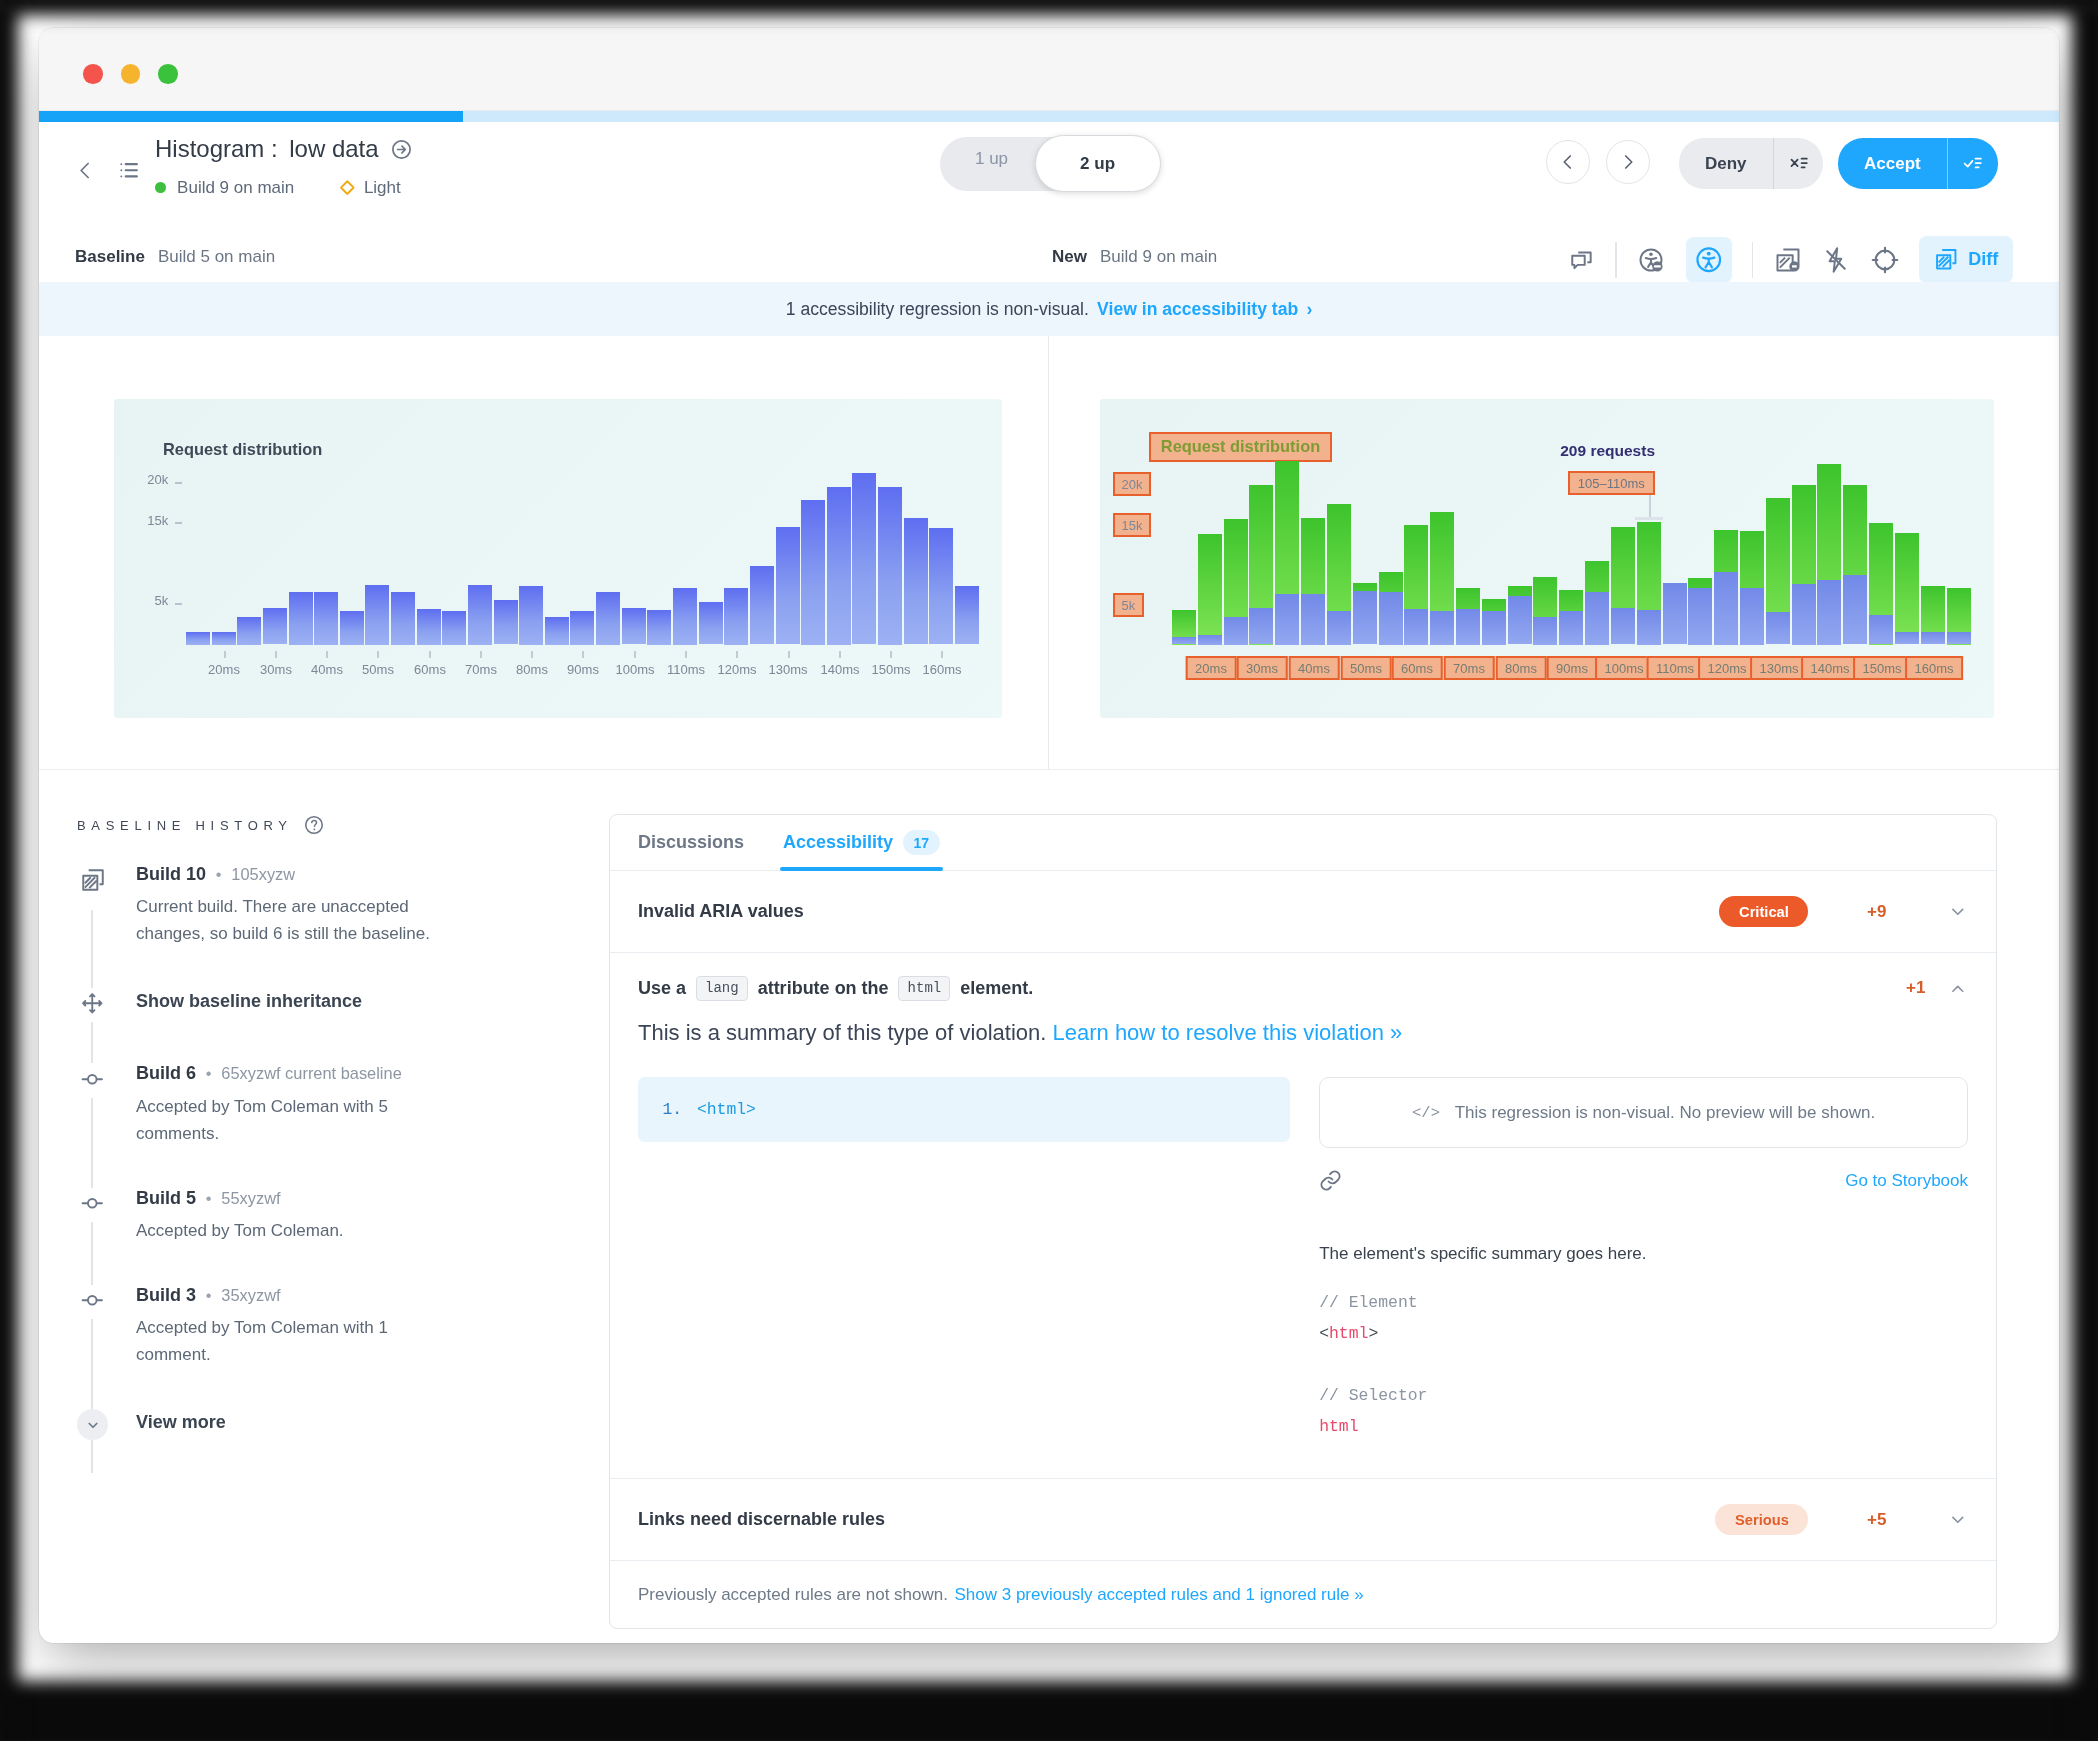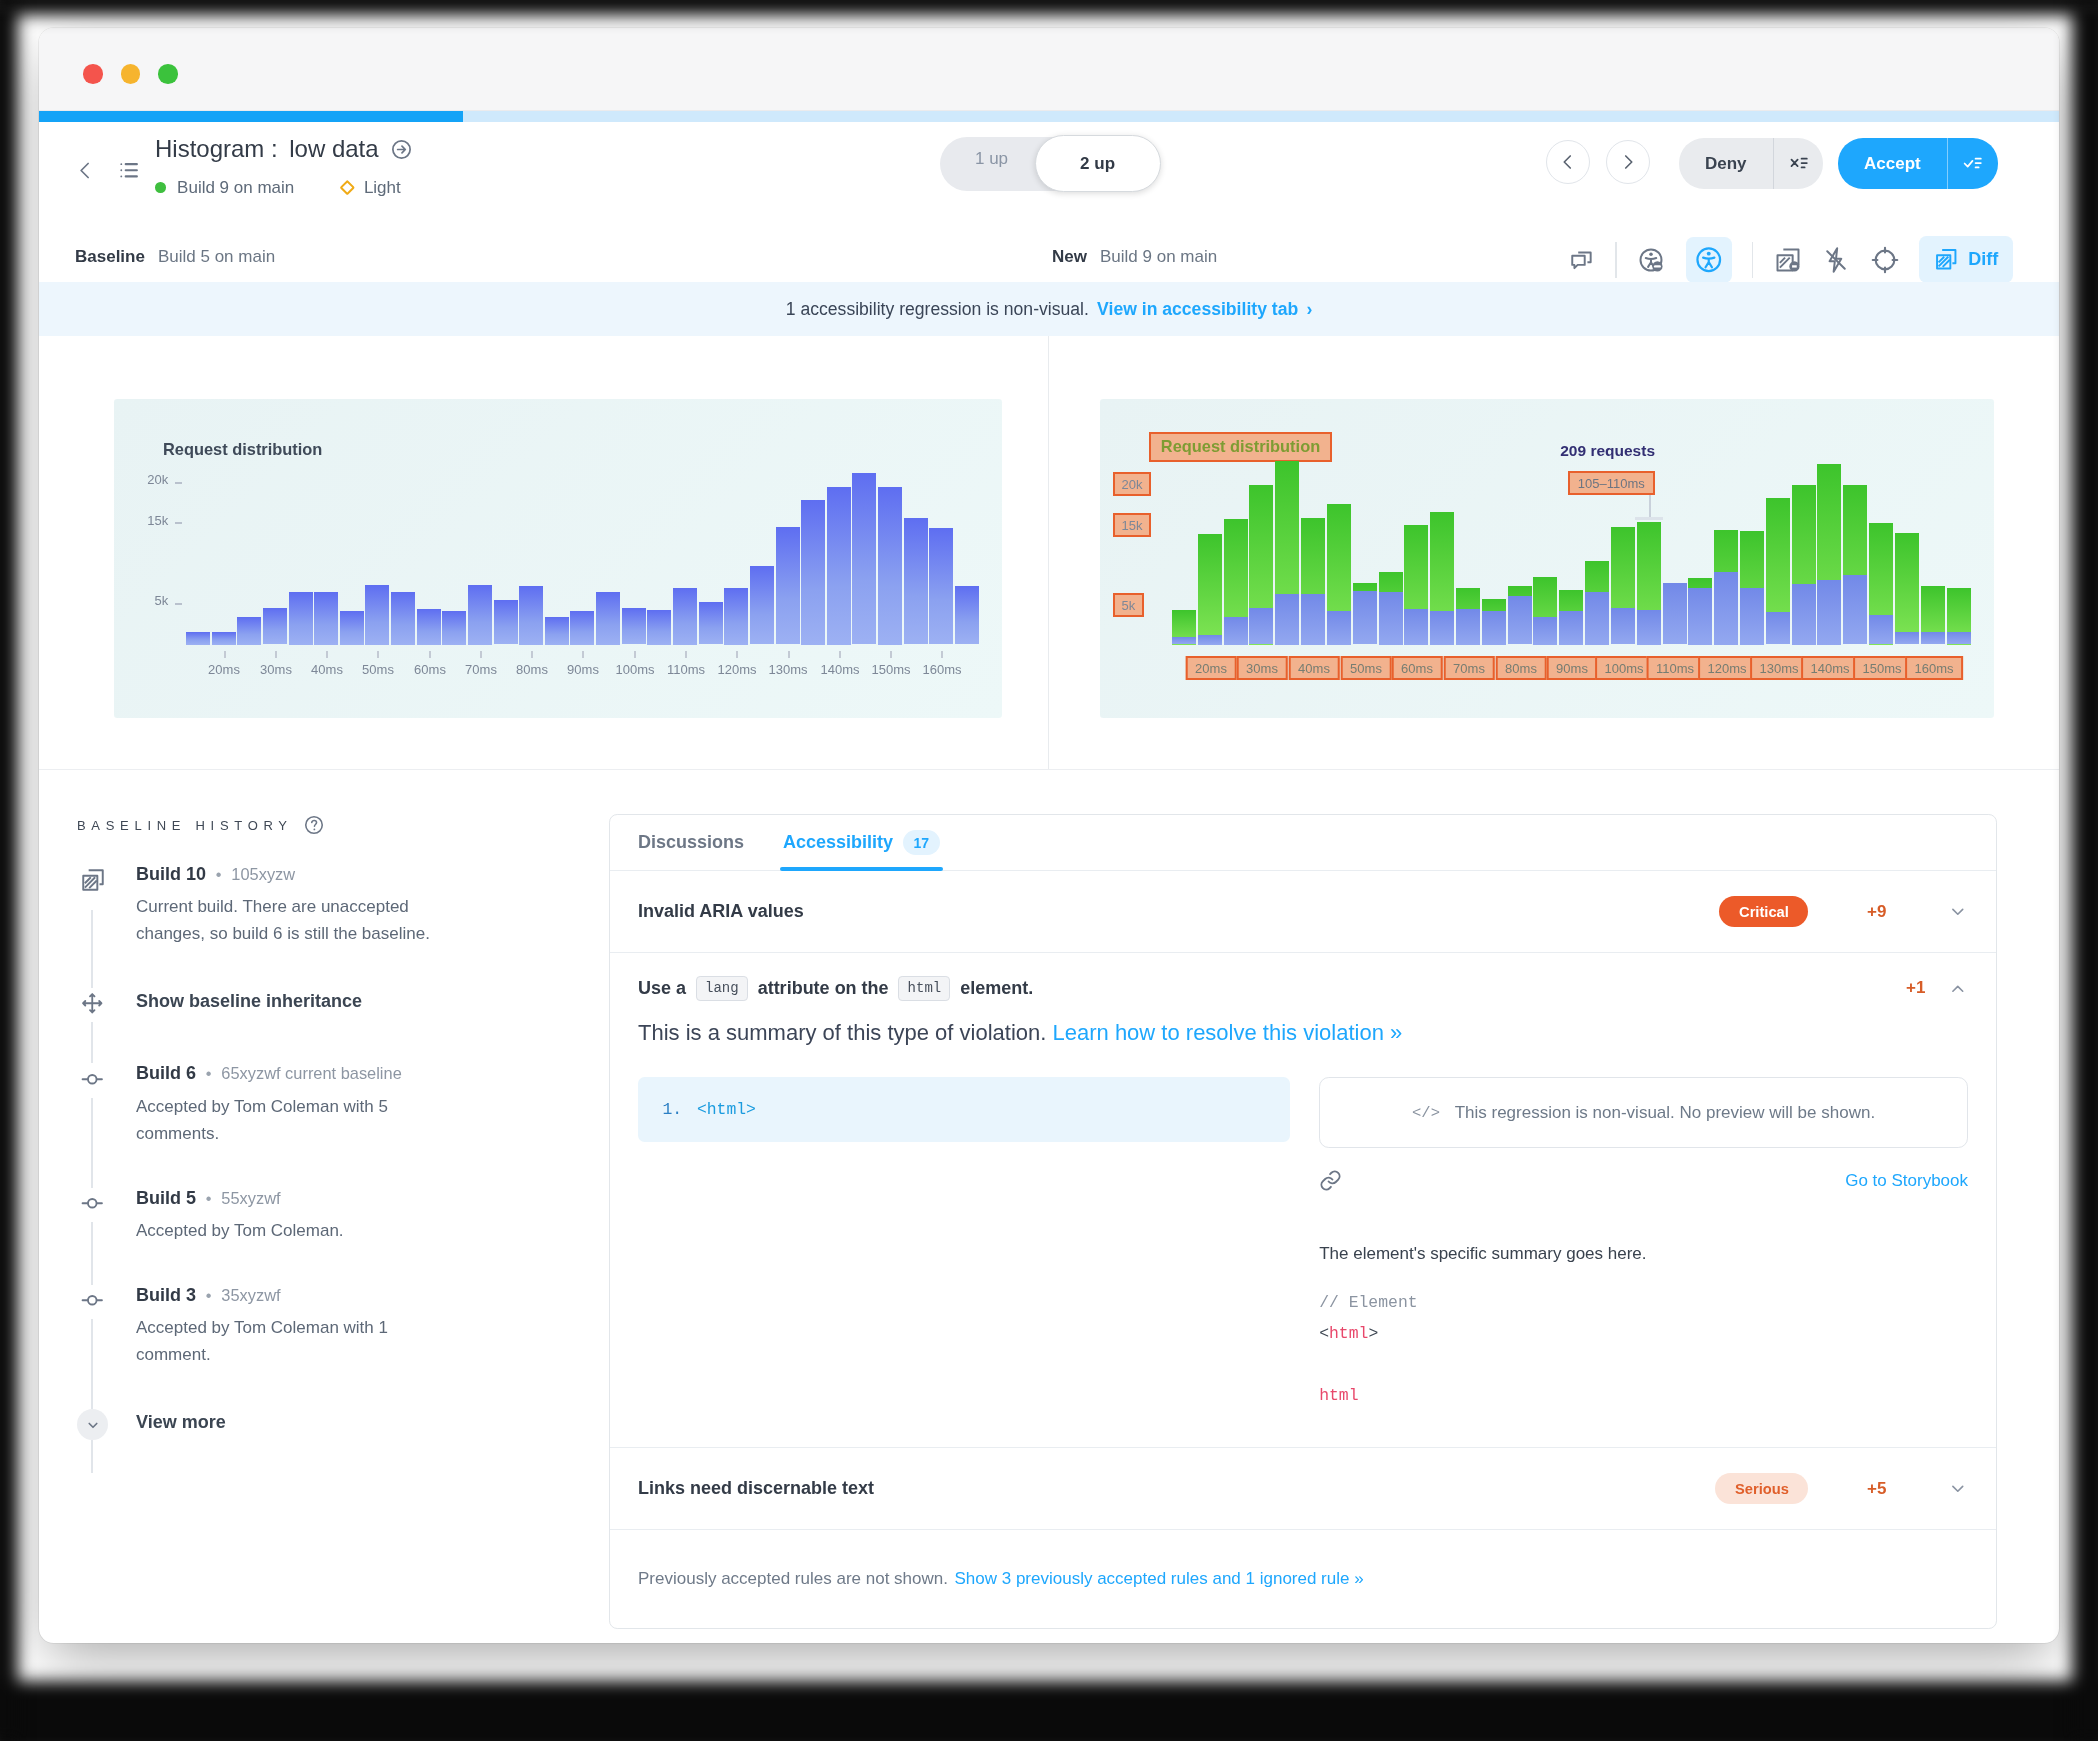--- a/index.html
+++ b/index.html
@@ -652,28 +652,29 @@
                 </svg>
             </span>
             <div class="spacer"></div>
             <a href="#">Go to Storybook</a>
           </div>
           <div class="el-sum">The element's specific summary goes here.</div>
           <div class="monoblock">
             <div class="cmt">// Element</div>
             <div><span class="brk">&lt;</span><span class="red">html</span><span class="brk">&gt;</span></div>
             <div>&nbsp;</div>
+            <div class="cmt">// Selector</div>
             <div class="red">html</div>
           </div>
         </div>
       </div>
     </div>
 
     <div class="rule-row" style="border-bottom:1.2px solid #e9edf1;">
-      <div class="rule-title">Links need discernable text</div>
+      <div class="rule-title">Links need discernable rules</div>
       <div class="spacer"></div>
       <span class="sev-pill sev-serious">Serious</span>
       <span class="count">+5</span>
       <span class="chev">
         <svg width="19.6" height="19.6" viewBox="0 0 24 24" fill="none" stroke="currentColor" stroke-width="2" stroke-linecap="round" stroke-linejoin="round">
             <path d="M6 9l6 6 6-6"></path>
           </svg>
       </span>
     </div>
 

